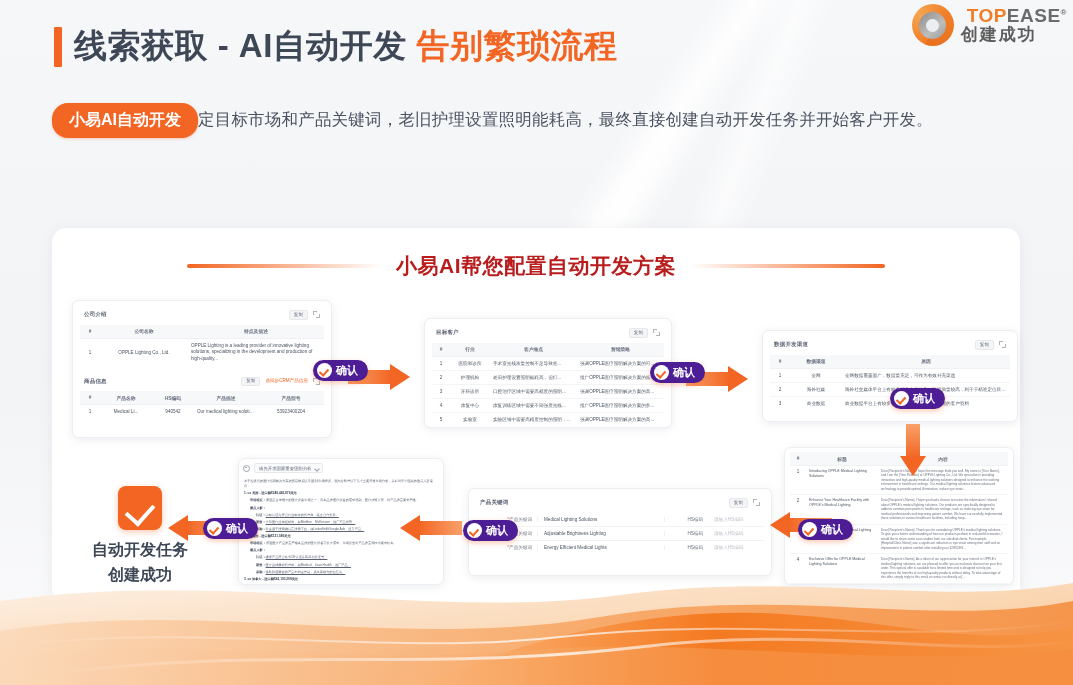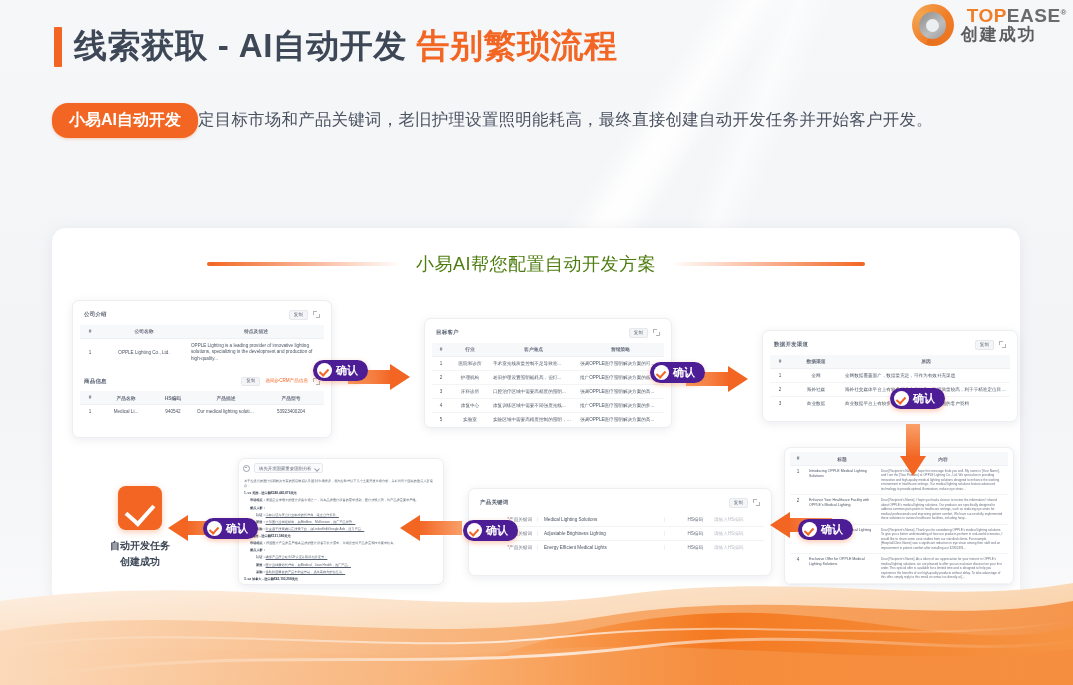--- a/index.html
+++ b/index.html
@@ -47,21 +47,21 @@
      padding:7px 17px;border-radius:16px;white-space:nowrap;box-shadow:0 1px 3px rgba(242,101,34,.3);}
   .intro-text{font-size:16.5px;line-height:1.95;color:#4a5260;letter-spacing:.2px;}
 
   
   .panel{position:absolute;left:52px;top:228px;width:968px;height:375px;
      background:#fff;border-radius:14px;box-shadow:0 2px 14px rgba(120,130,145,.12);}
   .panel-head{display:flex;align-items:center;justify-content:center;gap:14px;padding-top:24px;}
   .hline{height:4px;width:195px;border-radius:2px;}
   .hline.l{background:linear-gradient(90deg,#f26522,rgba(242,101,34,0));}
   .hline.r{background:linear-gradient(270deg,#f26522,rgba(242,101,34,0));}
-  .panel-title{font-size:18px;font-weight:normal;color:#4d7c0f;letter-spacing:.5px;white-space:nowrap;}
+  .panel-title{font-size:21px;font-weight:bold;color:#b91c1c;letter-spacing:.5px;white-space:nowrap;}
 
   
   .card{position:absolute;background:#fff;border:1px solid #eceef1;border-radius:7px;
      box-shadow:0 2px 8px rgba(120,130,150,.14);overflow:hidden;}
   .card-inner{padding:6px 7px;}
   .sec-head{display:flex;align-items:center;justify-content:space-between;
      padding:3px 4px 5px 4px;}
   .sec-title{font-size:5.5px;color:#5b6372;font-weight:bold;letter-spacing:.2px;}
   .sec-tools{display:flex;align-items:center;gap:5px;}
   .btn-mini{font-size:4.6px;color:#6b7280;background:#f4f5f7;border:1px solid #e6e8ec;
@@ -158,21 +158,21 @@
   #arrow4{left:770px;top:512px;}
   #arrow5{left:400px;top:515px;}
   #arrow6{left:168px;top:515px;}
 
   
   .success{position:absolute;left:88px;top:486px;width:104px;text-align:center;z-index:5;}
   .succ-box{width:44px;height:44px;border-radius:8px;background:#f26522;margin:0 auto 8px auto;
      position:relative;box-shadow:0 2px 6px rgba(242,101,34,.35);}
   .succ-box:after{content:"";position:absolute;left:13px;top:12px;width:14px;height:22px;
      border-right:4px solid #fff;border-bottom:4px solid #fff;transform:rotate(42deg);}
-  .succ-t1,.succ-t2{font-size:10px;font-weight:bold;color:#3d4756;line-height:1.55;}
+  .succ-t1,.succ-t2{font-size:16px;font-weight:bold;color:#3d4756;line-height:1.55;}
 
   
   .wave{position:absolute;left:0;bottom:0;width:1073px;height:130px;overflow:hidden;}
 </style>
 </head>
 <body>
 
 <div class="bg"></div>
 <div class="sheen"></div>
 <div class="sheen2"></div>

